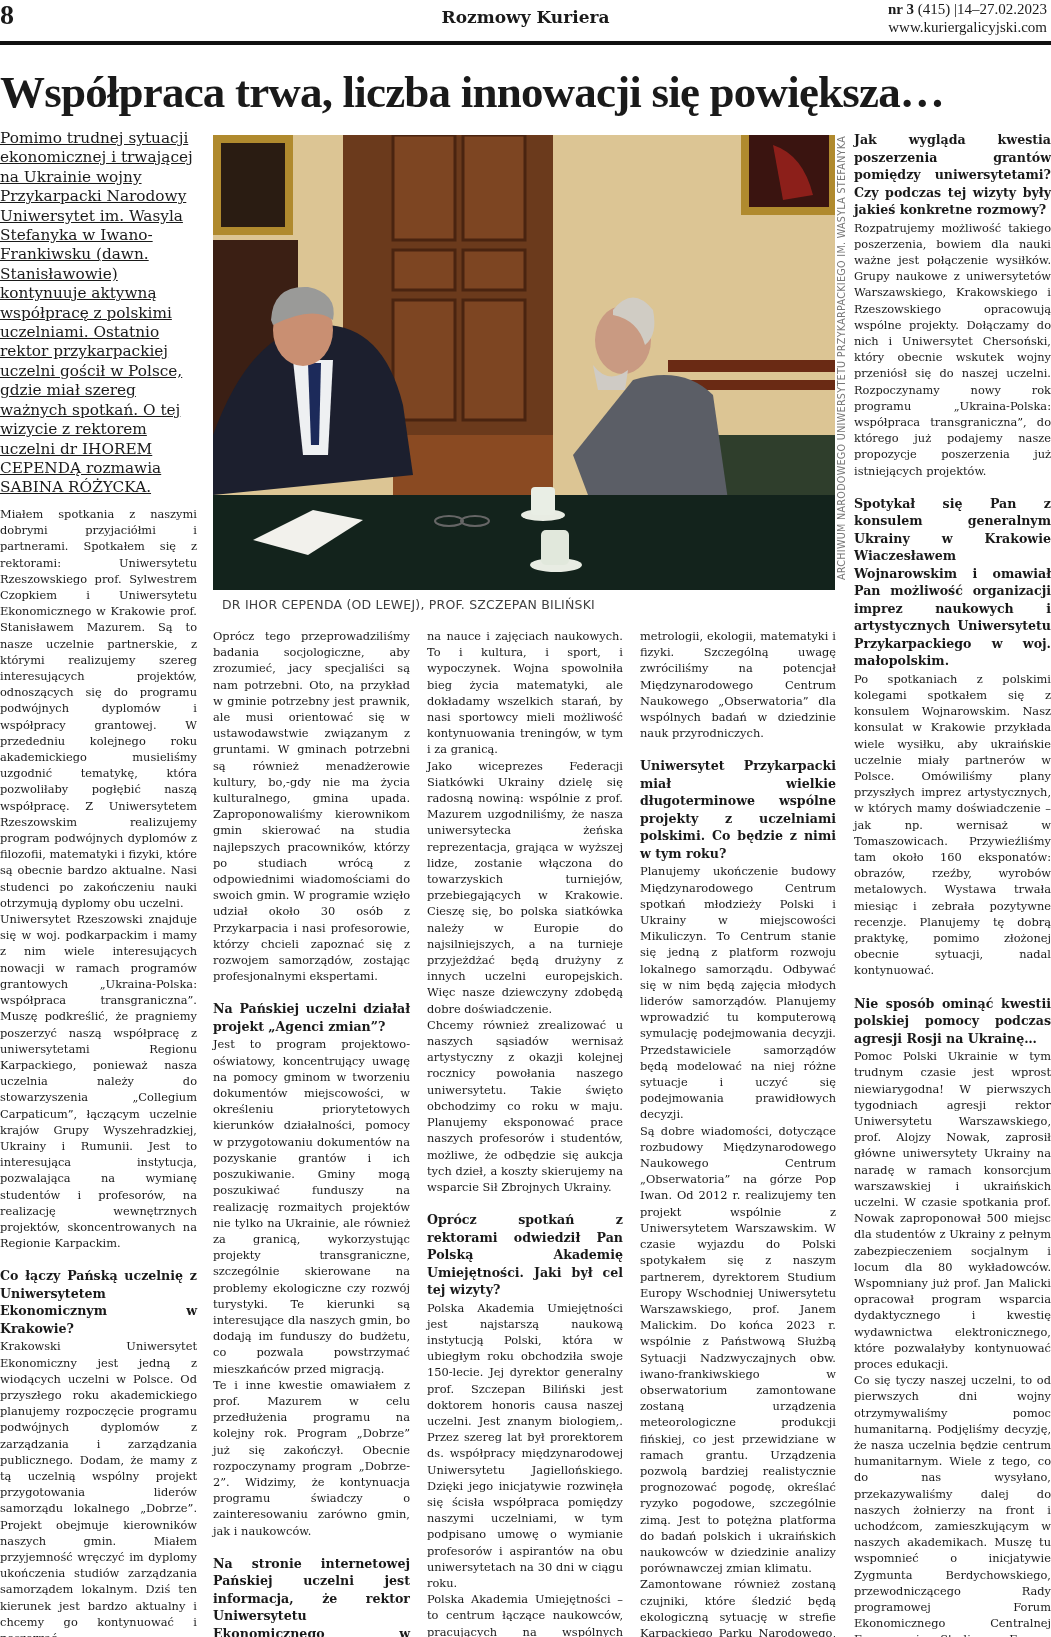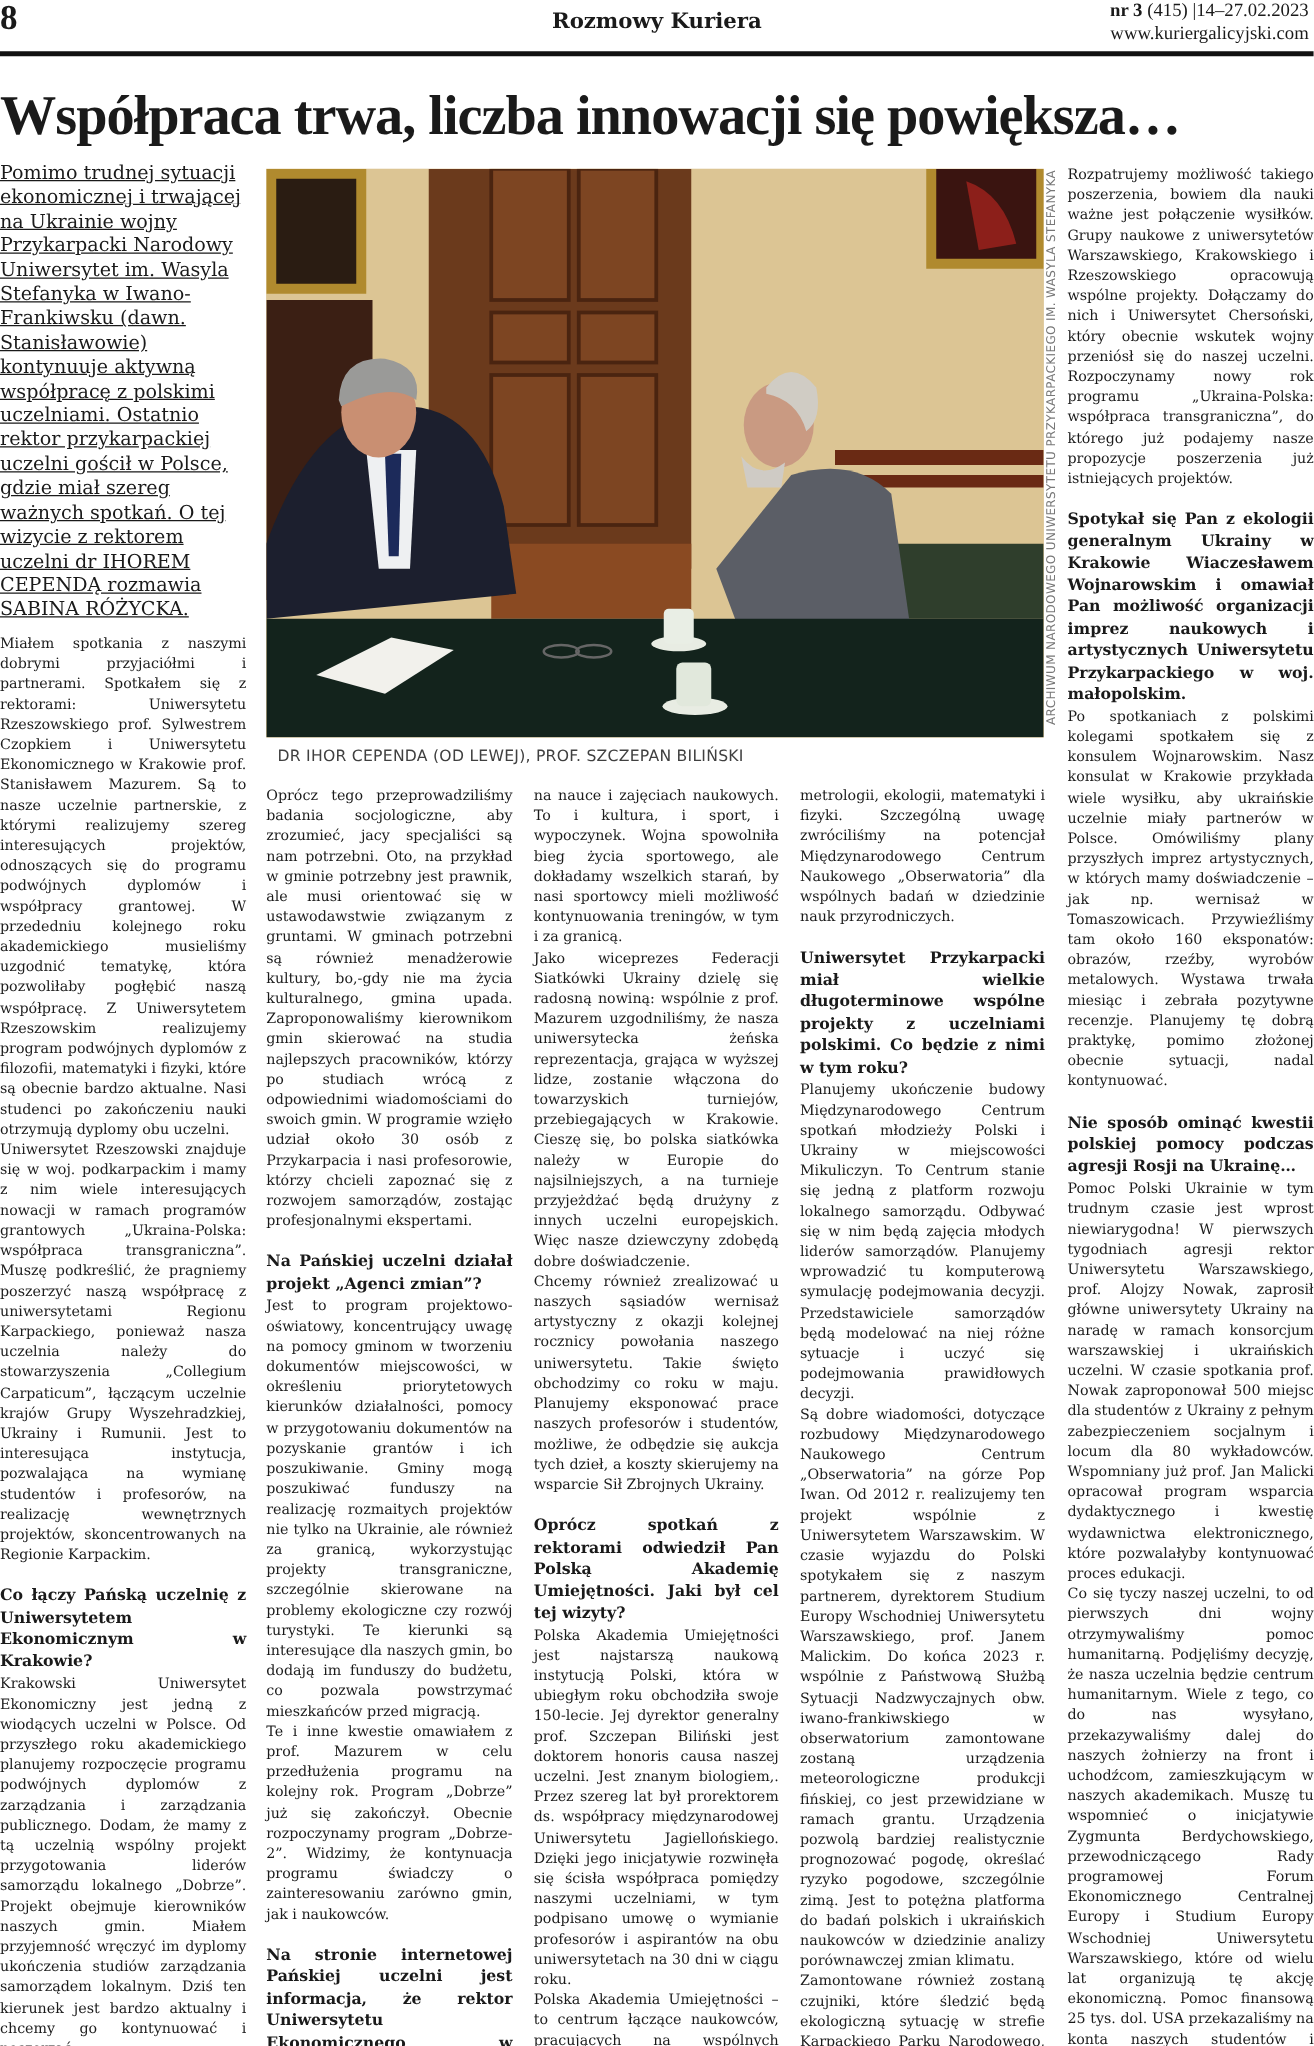--- a/index.html
+++ b/index.html
@@ -93,34 +93,35 @@
     <p>Krakowski Uniwersytet Ekonomiczny jest jedną z wiodących uczelni w Polsce. Od przyszłego roku akademickiego planujemy rozpoczęcie programu podwójnych dyplomów z zarządzania i zarządzania publicznego. Dodam, że mamy z tą uczelnią wspólny projekt przygotowania liderów samorządu lokalnego „Dobrze”. Projekt obejmuje kierowników naszych gmin. Miałem przyjemność wręczyć im dyplomy ukończenia studiów zarządzania samorządem lokalnym. Dziś ten kierunek jest bardzo aktualny i chcemy go kontynuować i poszerzać.</p>
   </div>
 <div class="abs col c2">
     <p>Oprócz tego przeprowadziliśmy badania socjologiczne, aby zrozumieć, jacy specjaliści są nam potrzebni. Oto, na przykład w gminie potrzebny jest prawnik, ale musi orientować się w ustawodawstwie związanym z gruntami. W gminach potrzebni są również menadżerowie kultury, bo,-gdy nie ma życia kulturalnego, gmina upada. Zaproponowaliśmy kierownikom gmin skierować na studia najlepszych pracowników, którzy po studiach wrócą z odpowiednimi wiadomościami do swoich gmin. W programie wzięło udział około 30 osób z Przykarpacia i nasi profesorowie, którzy chcieli zapoznać się z rozwojem samorządów, zostając profesjonalnymi ekspertami.</p>
     <h3>Na Pańskiej uczelni działał projekt „Agenci zmian”?</h3>
     <p>Jest to program projektowo-oświatowy, koncentrujący uwagę na pomocy gminom w tworzeniu dokumentów miejscowości, w określeniu priorytetowych kierunków działalności, pomocy w przygotowaniu dokumentów na pozyskanie grantów i ich poszukiwanie. Gminy mogą poszukiwać funduszy na realizację rozmaitych projektów nie tylko na Ukrainie, ale również za granicą, wykorzystując projekty transgraniczne, szczególnie skierowane na problemy ekologiczne czy rozwój turystyki. Te kierunki są interesujące dla naszych gmin, bo dodają im funduszy do budżetu, co pozwala powstrzymać mieszkańców przed migracją.</p>
     <p>Te i inne kwestie omawiałem z prof. Mazurem w celu przedłużenia programu na kolejny rok. Program „Dobrze” już się zakończył. Obecnie rozpoczynamy program „Dobrze-2”. Widzimy, że kontynuacja programu świadczy o zainteresowaniu zarówno gmin, jak i naukowców.</p>
     <h3>Na stronie internetowej Pańskiej uczelni jest informacja, że rektor Uniwersytetu Ekonomicznego w Krakowie zaproponował udział w programach, związanych z wypoczynkiem studentów?</h3>
   </div>
 <div class="abs col c3">
-    <p>na nauce i zajęciach naukowych. To i kultura, i sport, i wypoczynek. Wojna spowolniła bieg życia sportowego, ale dokładamy wszelkich starań, by nasi sportowcy mieli możliwość kontynuowania treningów, w tym i za granicą.</p>
+    <p>na nauce i zajęciach naukowych. To i kultura, i sport, i wypoczynek. Wojna spowolniła bieg życia matematyki, ale dokładamy wszelkich starań, by nasi sportowcy mieli możliwość kontynuowania treningów, w tym i za granicą.</p>
     <p>Jako wiceprezes Federacji Siatkówki Ukrainy dzielę się radosną nowiną: wspólnie z prof. Mazurem uzgodniliśmy, że nasza uniwersytecka żeńska reprezentacja, grająca w wyższej lidze, zostanie włączona do towarzyskich turniejów, przebiegających w Krakowie. Cieszę się, bo polska siatkówka należy w Europie do najsilniejszych, a na turnieje przyjeżdżać będą drużyny z innych uczelni europejskich. Więc nasze dziewczyny zdobędą dobre doświadczenie.</p>
     <p>Chcemy również zrealizować u naszych sąsiadów wernisaż artystyczny z okazji kolejnej rocznicy powołania naszego uniwersytetu. Takie święto obchodzimy co roku w maju. Planujemy eksponować prace naszych profesorów i studentów, możliwe, że odbędzie się aukcja tych dzieł, a koszty skierujemy na wsparcie Sił Zbrojnych Ukrainy.</p>
     <h3>Oprócz spotkań z rektorami odwiedził Pan Polską Akademię Umiejętności. Jaki był cel tej wizyty?</h3>
     <p>Polska Akademia Umiejętności jest najstarszą naukową instytucją Polski, która w ubiegłym roku obchodziła swoje 150-lecie. Jej dyrektor generalny prof. Szczepan Biliński jest doktorem honoris causa naszej uczelni. Jest znanym biologiem,. Przez szereg lat był prorektorem ds. współpracy międzynarodowej Uniwersytetu Jagiellońskiego. Dzięki jego inicjatywie rozwinęła się ścisła współpraca pomiędzy naszymi uczelniami, w tym podpisano umowę o wymianie profesorów i aspirantów na obu uniwersytetach na 30 dni w ciągu roku.</p>
     <p>Polska Akademia Umiejętności – to centrum łączące naukowców, pracujących na wspólnych kierunkach. Z prof. Bilińskim omówiliśmy kwestię poszukiwania naukowców, połączonych wspólnymi badaniami. Omówiliśmy również kwestię koordynacji badań w dziedzinach biochemii, botaniki, archeologii,</p>
   </div>
 <div class="abs col c4">
     <p>metrologii, ekologii, matematyki i fizyki. Szczególną uwagę zwróciliśmy na potencjał Międzynarodowego Centrum Naukowego „Obserwatoria” dla wspólnych badań w dziedzinie nauk przyrodniczych.</p>
     <h3>Uniwersytet Przykarpacki miał wielkie długoterminowe wspólne projekty z uczelniami polskimi. Co będzie z nimi w tym roku?</h3>
     <p>Planujemy ukończenie budowy Międzynarodowego Centrum spotkań młodzieży Polski i Ukrainy w miejscowości Mikuliczyn. To Centrum stanie się jedną z platform rozwoju lokalnego samorządu. Odbywać się w nim będą zajęcia młodych liderów samorządów. Planujemy wprowadzić tu komputerową symulację podejmowania decyzji. Przedstawiciele samorządów będą modelować na niej różne sytuacje i uczyć się podejmowania prawidłowych decyzji.</p>
     <p>Są dobre wiadomości, dotyczące rozbudowy Międzynarodowego Naukowego Centrum „Obserwatoria” na górze Pop Iwan. Od 2012 r. realizujemy ten projekt wspólnie z Uniwersytetem Warszawskim. W czasie wyjazdu do Polski spotykałem się z naszym partnerem, dyrektorem Studium Europy Wschodniej Uniwersytetu Warszawskiego, prof. Janem Malickim. Do końca 2023 r. wspólnie z Państwową Służbą Sytuacji Nadzwyczajnych obw. iwano-frankiwskiego w obserwatorium zamontowane zostaną urządzenia meteorologiczne produkcji fińskiej, co jest przewidziane w ramach grantu. Urządzenia pozwolą bardziej realistycznie prognozować pogodę, określać ryzyko pogodowe, szczególnie zimą. Jest to potężna platforma do badań polskich i ukraińskich naukowców w dziedzinie analizy porównawczej zmian klimatu.</p>
     <p>Zamontowane również zostaną czujniki, które śledzić będą ekologiczną sytuację w strefie Karpackiego Parku Narodowego, gdzie leży obserwatorium. Jest to jedyna na Ukrainie stacja meteorologiczna, leżąca na tej wysokości. Od 2017 roku w obserwatorium mieści się również posterunek Górskiego Pogotowia Ratunkowego, działający całą dobę.</p>
   </div>
 <div class="abs col c5">
+    <h3>Jak wygląda kwestia poszerzenia grantów pomiędzy uniwersytetami? Czy podczas tej wizyty były jakieś konkretne rozmowy?</h3>
     <p>Rozpatrujemy możliwość takiego poszerzenia, bowiem dla nauki ważne jest połączenie wysiłków. Grupy naukowe z uniwersytetów Warszawskiego, Krakowskiego i Rzeszowskiego opracowują wspólne projekty. Dołączamy do nich i Uniwersytet Chersoński, który obecnie wskutek wojny przeniósł się do naszej uczelni. Rozpoczynamy nowy rok programu „Ukraina-Polska: współpraca transgraniczna”, do którego już podajemy nasze propozycje poszerzenia już istniejących projektów.</p>
-    <h3>Spotykał się Pan z ekologii generalnym Ukrainy w Krakowie Wiaczesławem Wojnarowskim i omawiał Pan możliwość organizacji imprez naukowych i artystycznych Uniwersytetu Przykarpackiego w woj. małopolskim.</h3>
+    <h3>Spotykał się Pan z konsulem generalnym Ukrainy w Krakowie Wiaczesławem Wojnarowskim i omawiał Pan możliwość organizacji imprez naukowych i artystycznych Uniwersytetu Przykarpackiego w woj. małopolskim.</h3>
     <p>Po spotkaniach z polskimi kolegami spotkałem się z konsulem Wojnarowskim. Nasz konsulat w Krakowie przykłada wiele wysiłku, aby ukraińskie uczelnie miały partnerów w Polsce. Omówiliśmy plany przyszłych imprez artystycznych, w których mamy doświadczenie – jak np. wernisaż w Tomaszowicach. Przywieźliśmy tam około 160 eksponatów: obrazów, rzeźby, wyrobów metalowych. Wystawa trwała miesiąc i zebrała pozytywne recenzje. Planujemy tę dobrą praktykę, pomimo złożonej obecnie sytuacji, nadal kontynuować.</p>
     <h3>Nie sposób ominąć kwestii polskiej pomocy podczas agresji Rosji na Ukrainę…</h3>
     <p>Pomoc Polski Ukrainie w tym trudnym czasie jest wprost niewiarygodna! W pierwszych tygodniach agresji rektor Uniwersytetu Warszawskiego, prof. Alojzy Nowak, zaprosił główne uniwersytety Ukrainy na naradę w ramach konsorcjum warszawskiej i ukraińskich uczelni. W czasie spotkania prof. Nowak zaproponował 500 miejsc dla studentów z Ukrainy z pełnym zabezpieczeniem socjalnym i locum dla 80 wykładowców. Wspomniany już prof. Jan Malicki opracował program wsparcia dydaktycznego i kwestię wydawnictwa elektronicznego, które pozwalałyby kontynuować proces edukacji.</p>
     <p>Co się tyczy naszej uczelni, to od pierwszych dni wojny otrzymywaliśmy pomoc humanitarną. Podjęliśmy decyzję, że nasza uczelnia będzie centrum humanitarnym. Wiele z tego, co do nas wysyłano, przekazywaliśmy dalej do naszych żołnierzy na front i uchodźcom, zamieszkującym w naszych akademikach. Muszę tu wspomnieć o inicjatywie Zygmunta Berdychowskiego, przewodniczącego Rady programowej Forum Ekonomicznego Centralnej Europy i Studium Europy Wschodniej Uniwersytetu Warszawskiego, które od wielu lat organizują tę akcję ekonomiczną. Pomoc finansową 25 tys. dol. USA przekazaliśmy na konta naszych studentów i profesorów, którzy walczą z bronią w ręku. Pomoc nadchodzi nadal. Zwróciły się do nas władze woj. podkarpackiego, które również pragną nas wspomóc.</p>
   </div>
 
 </body></html>

